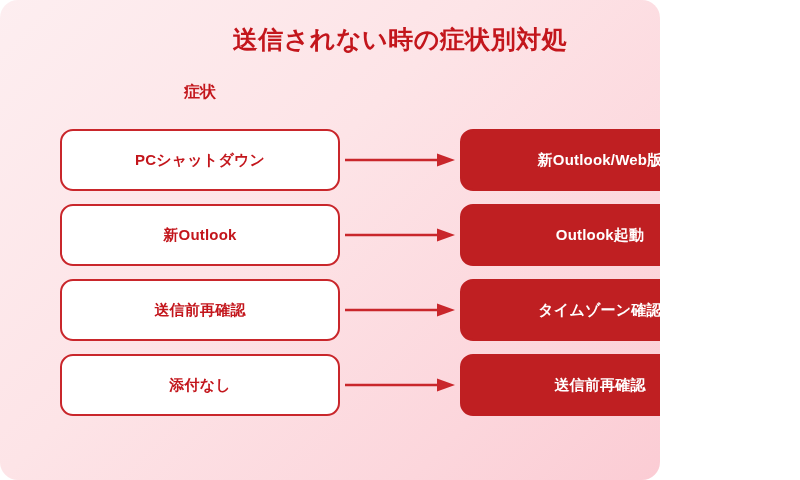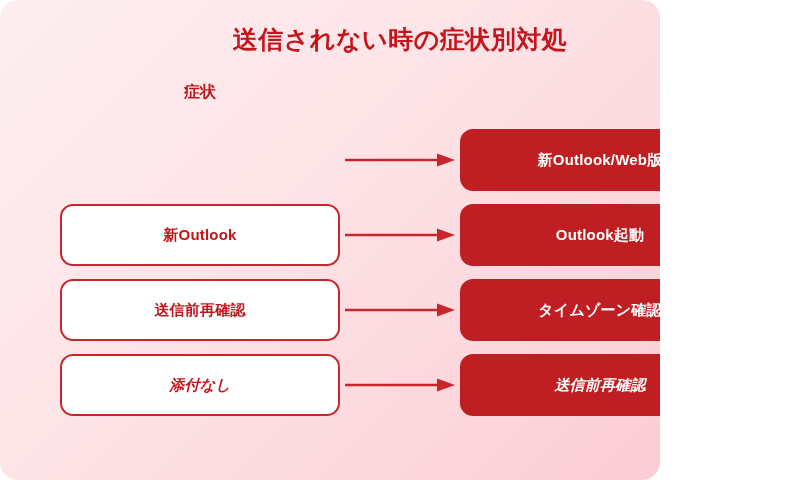--- a/index.html
+++ b/index.html
@@ -56,21 +56,21 @@
   
   .row {
     position: absolute;
     left: 0;
     width: 800px;
     height: 62px;
   }
   .row.r0 { top: 129px; }
   .row.r1 { top: 204px; }
   .row.r2 { top: 279px; }
-  .row.r3 { top: 354px; font-style: italic; }
+  .row.r3 { top: 354px; }
 
   .box {
     position: absolute;
     top: 0;
     width: 280px;
     height: 62px;
     box-sizing: border-box;
     border-radius: 13px;
     display: flex;
     align-items: center;
@@ -109,20 +109,23 @@
 </head>
 <body>
 
 <div id="canvas">
 
   <div id="title">送信されない時の症状別対処</div>
 
   <div class="col-header" id="header-left">症状</div>
 
   <div class="row r0">
+    <div class="box symptom">
+      <span>PCシャットダウン</span>
+    </div>
     <div class="arrow">
       <svg width="112" height="16" viewBox="0 0 112 16">
         <line x1="0" y1="8" x2="96" y2="8" stroke="#c9262b" stroke-width="2.6"></line>
         <polygon points="92,1.5 110,8 92,14.5" fill="#c9262b"></polygon>
       </svg>
     </div>
     <div class="box action">
       <span>新Outlook/Web版</span>
     </div>
   </div>

